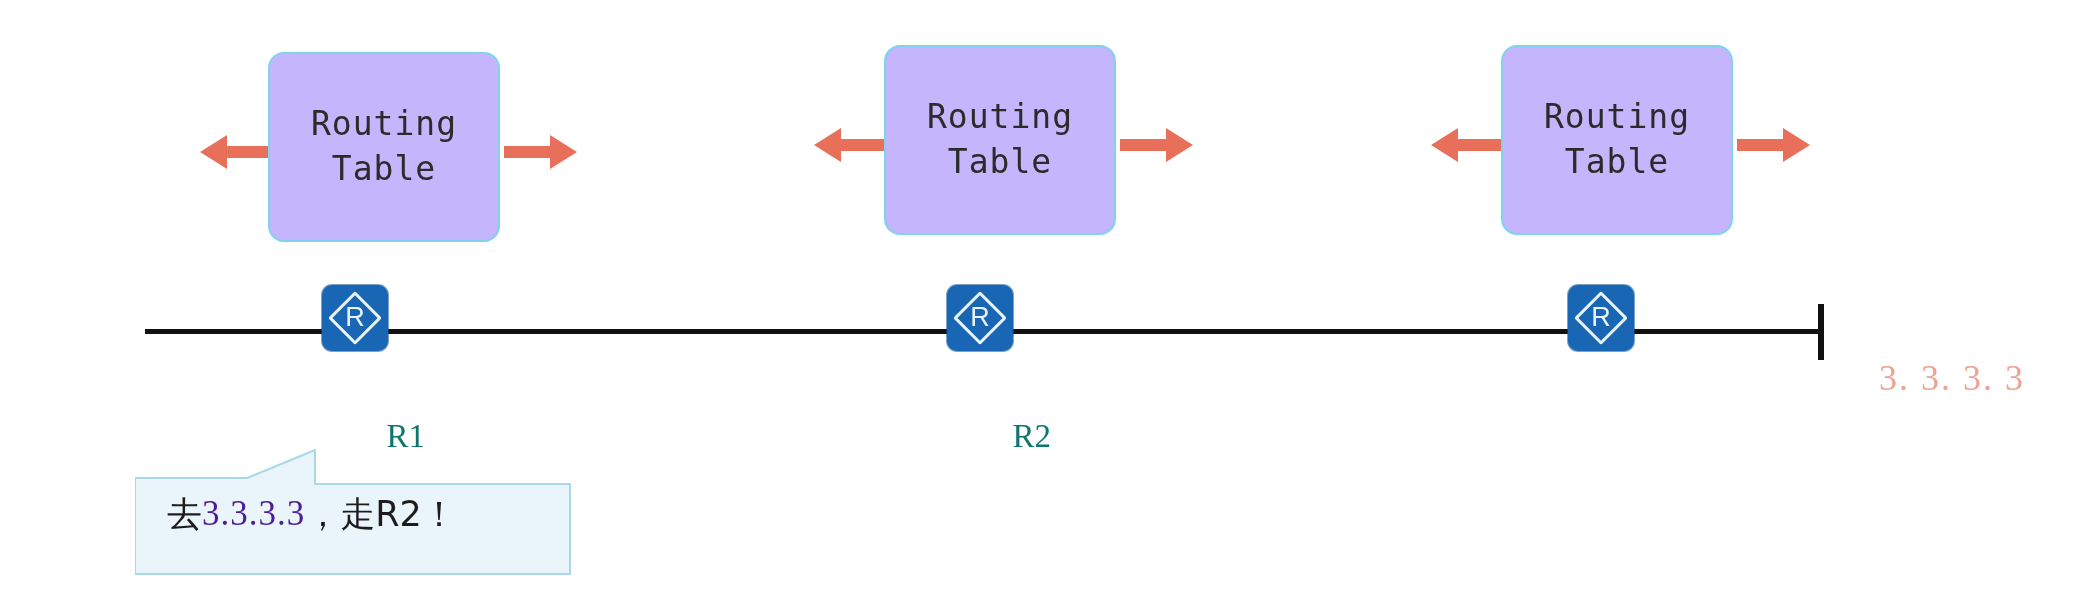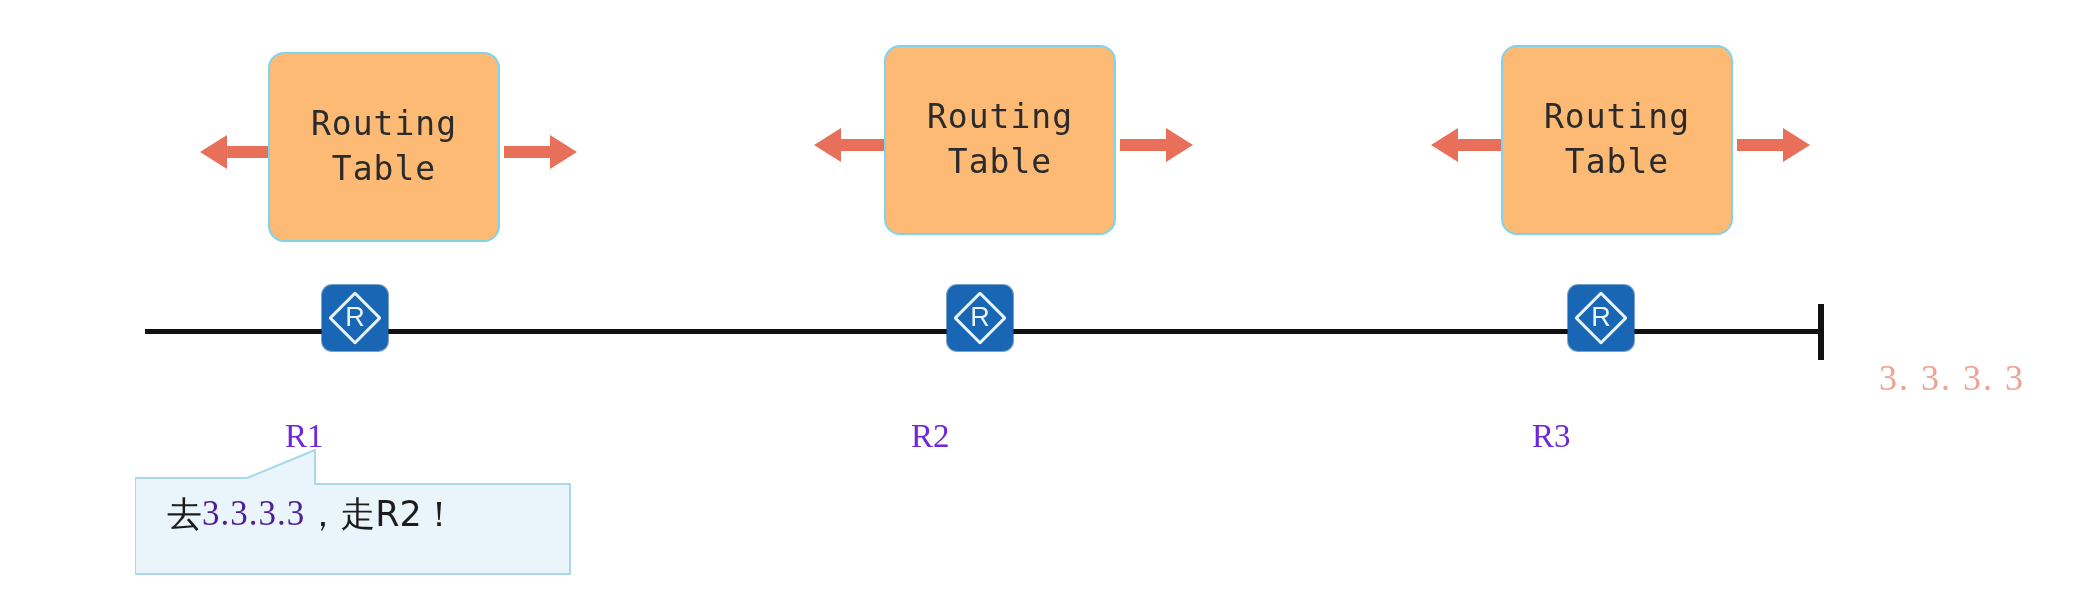--- a/index.html
+++ b/index.html
@@ -19,21 +19,21 @@
   }
 
   
   .rt-box {
     position: absolute;
     width: 232px;
     height: 190px;
     box-sizing: border-box;
     border: 2px solid #7fd3ee;
     border-radius: 16px;
-    background: #fdba74;
+    background: #c4b5fd;
     display: flex;
     flex-direction: column;
     align-items: center;
     justify-content: center;
     color: #2b2b2b;
     font-family: "DejaVu Sans Mono", "Liberation Mono", monospace;
     font-size: 33px;
     line-height: 1.36;
     letter-spacing: 1px;
     z-index: 4;
@@ -98,22 +98,22 @@
     font-family: "Liberation Sans", sans-serif;
     font-size: 27px;
     line-height: 1;
     padding-bottom: 1px;
   }
 
   
   .router-label {
     position: absolute;
     width: 140px;
-    text-align: left;
-    color: #6d28d9;
+    text-align: right;
+    color: #0f766e;
     font-family: "Liberation Serif", "DejaVu Serif", serif;
     font-size: 33px;
     z-index: 5;
   }
 
   
   .dest-ip {
     position: absolute;
     color: #eda393;
     font-family: "Liberation Serif", "DejaVu Serif", serif;
@@ -214,21 +214,20 @@
   </div>
 
   <div class="router" style="left:1568px; top:285px;">
     <div class="router-chip"></div>
     <div class="router-diamond"></div>
     <div class="router-letter">R</div>
   </div>
 
   <div class="router-label" style="left:285px; top:418px;">R1</div>
   <div class="router-label" style="left:911px; top:418px;">R2</div>
-  <div class="router-label" style="left:1532px; top:418px;">R3</div>
 
   <div class="dest-ip" style="left:1879px; top:310px;">3. 3. 3. 3</div>
 
   <div class="callout" style="left:135px; top:448px; width:440px; height:132px;">
     <svg width="440" height="132" viewBox="0 0 440 132">
       <path d="M0 36 L0 126 L435 126 L435 36 L180 36 L180 2 L112 30 L0 30 Z" fill="#e9f5fa" stroke="#a9d8e8" stroke-width="2" stroke-linejoin="round"></path>
     </svg>
     <div class="callout-text">
       <span class="zh">去</span>
         <span class="ip">3.3.3.3</span>

